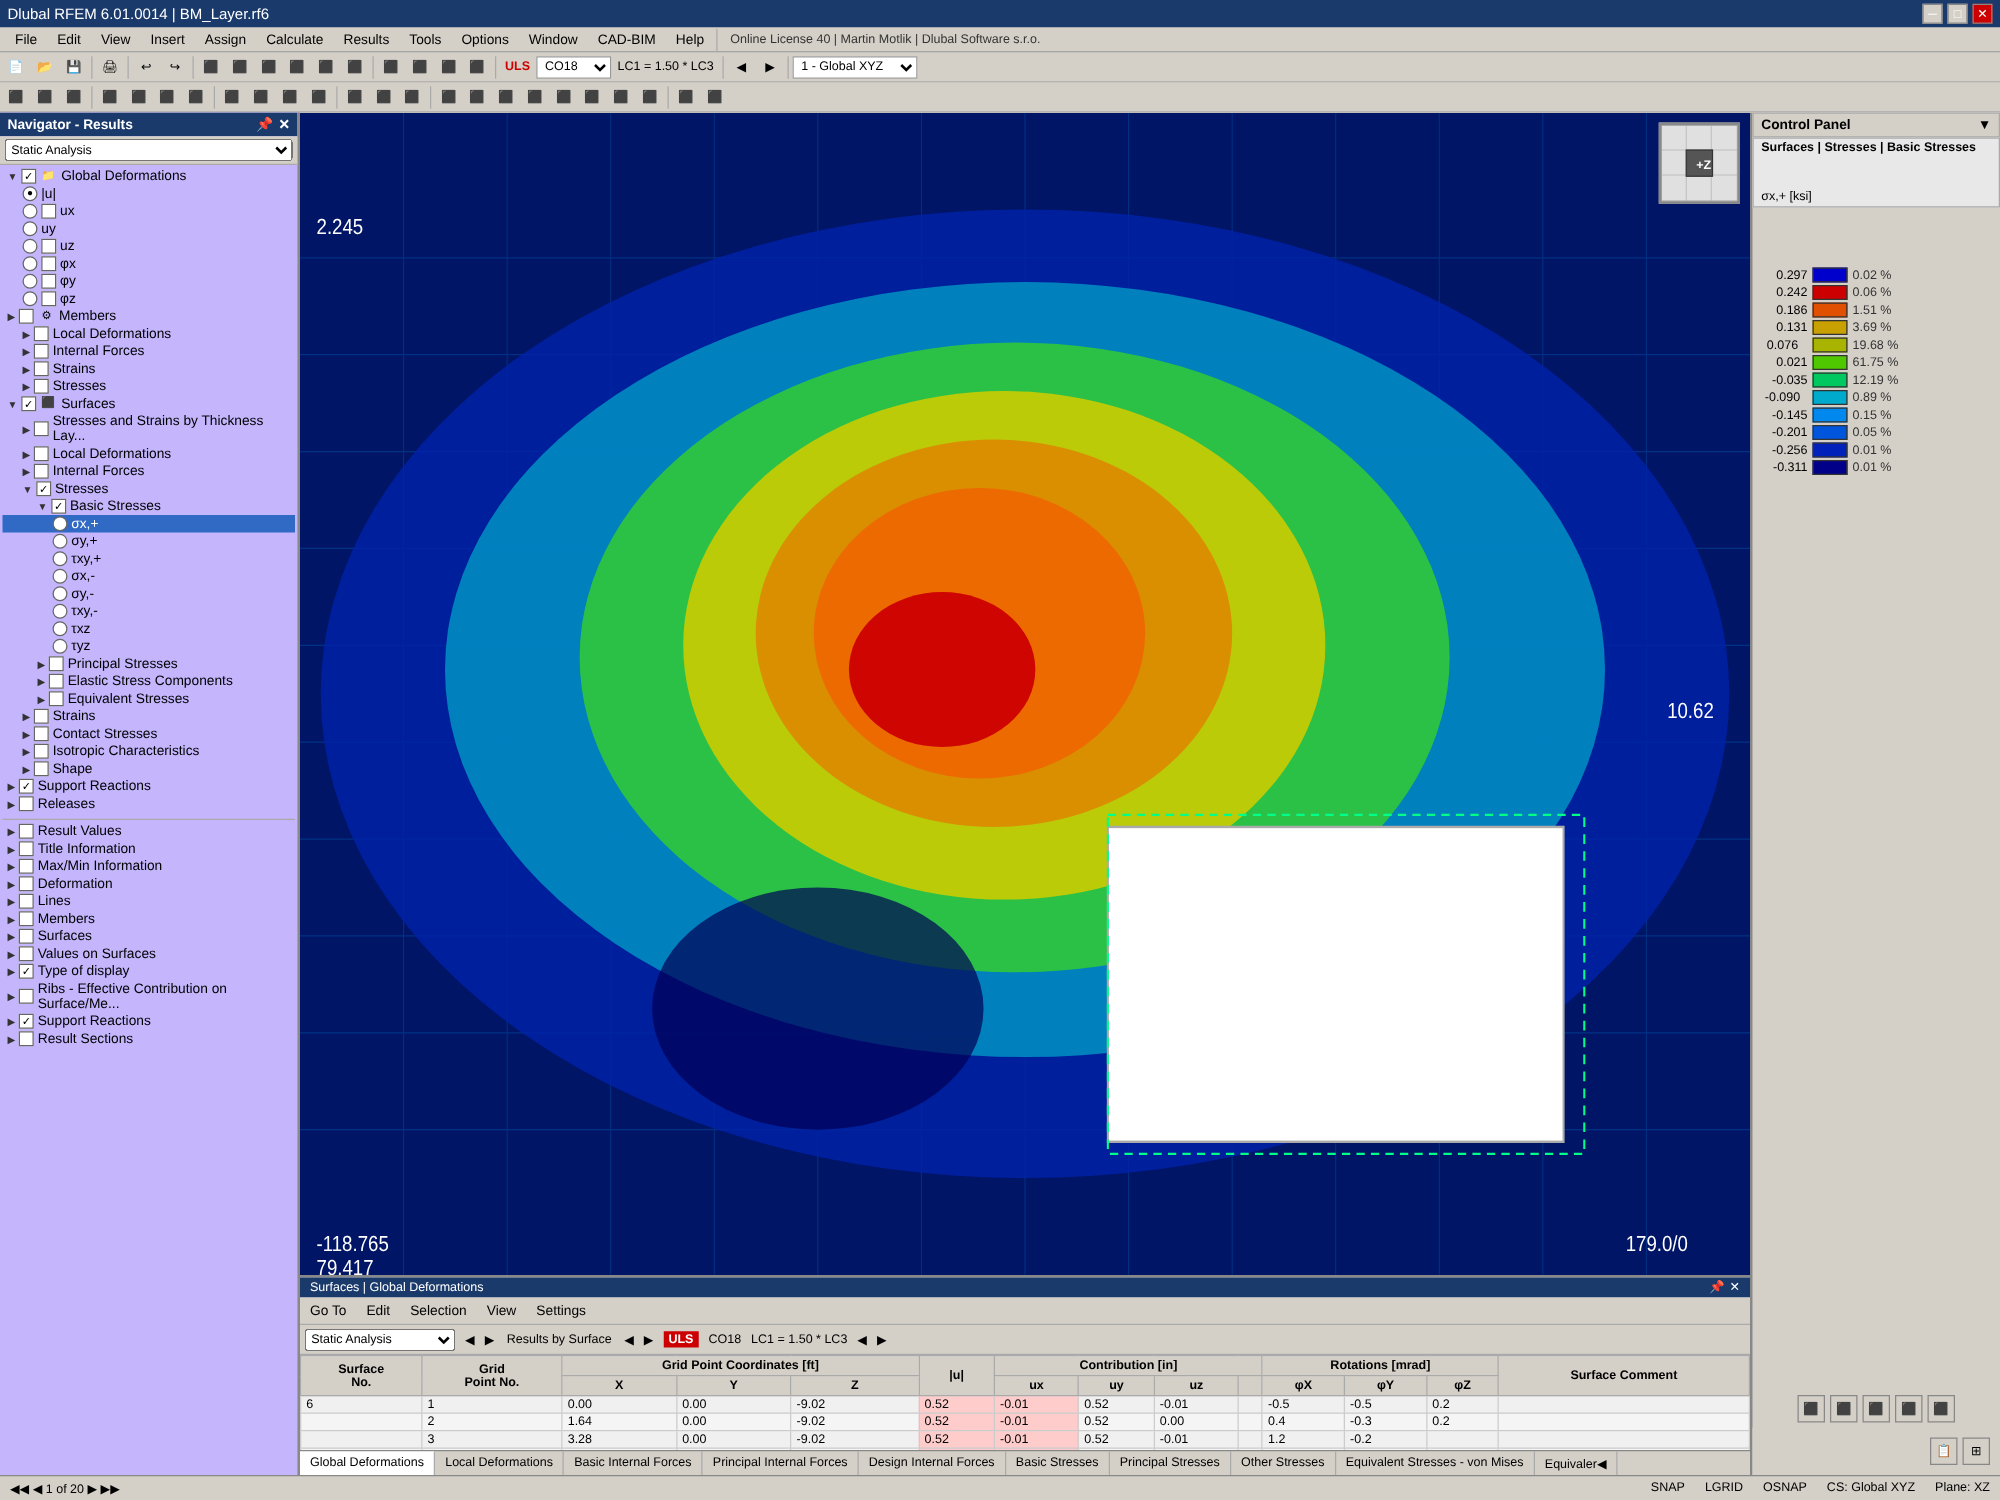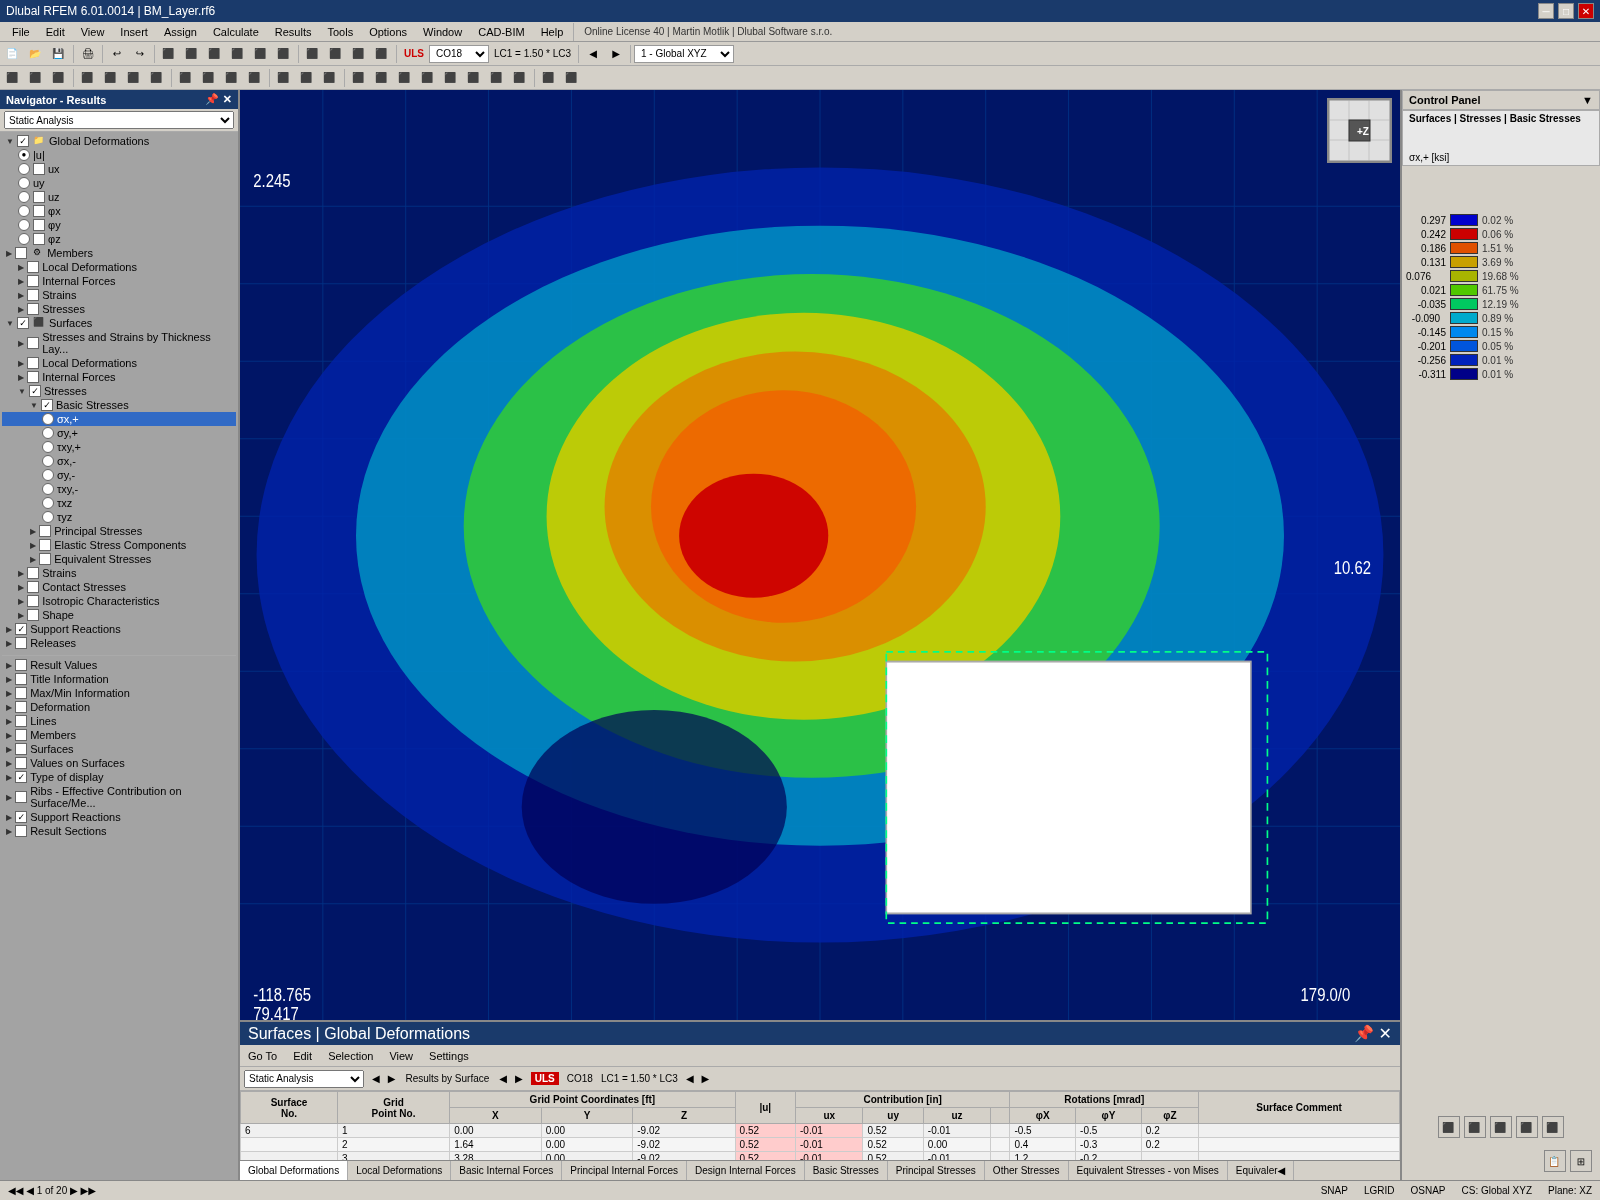--- a/index.html
+++ b/index.html
@@ -17,42 +17,42 @@
     
     #toolbar1, #toolbar2 { background: #d4d0c8; height: 24px; border-bottom: 1px solid #aaa; display: flex; align-items: center; padding: 0 2px; gap: 1px; }
     .tb-btn { width: 22px; height: 20px; background: #d4d0c8; border: 1px solid transparent; display: flex; align-items: center; justify-content: center; cursor: pointer; font-size: 10px; }
     .tb-sep { width: 1px; height: 18px; background: #aaa; margin: 0 2px; }
     .tb-combo { height: 18px; font-size: 10px; background: white; border: 1px solid #999; padding: 0 2px; }
 
     
     #main { display: flex; height: calc(1200px - 22px - 20px - 24px - 24px - 20px); }
 
     
-    #navigator { width: 240px; min-width: 240px; background: #a3a3a3; border-right: 2px solid #888; display: flex; flex-direction: column; overflow: hidden; }
+    #navigator { width: 240px; min-width: 240px; background: #c4b5fd; border-right: 2px solid #888; display: flex; flex-direction: column; overflow: hidden; }
     #nav-header { background: #1a3a6b; color: white; padding: 3px 6px; font-size: 11px; font-weight: bold; display: flex; justify-content: space-between; align-items: center; }
     #nav-header-controls { display: flex; gap: 4px; }
     #nav-content { overflow-y: auto; flex: 1; padding: 2px; font-size: 11px; }
     .nav-item { padding: 1px 4px; cursor: pointer; display: flex; align-items: center; gap: 3px; }
     .nav-indent1 { padding-left: 16px; }
     .nav-indent2 { padding-left: 28px; }
     .nav-indent3 { padding-left: 40px; }
     .nav-checkbox { width: 12px; height: 12px; border: 1px solid #666; background: white; display: inline-flex; align-items: center; justify-content: center; font-size: 8px; flex-shrink: 0; }
     .nav-checkbox.checked { background: white; }
     .nav-checkbox.checked::after { content: '✓'; font-size: 9px; }
     .nav-radio { width: 12px; height: 12px; border-radius: 50%; border: 1px solid #666; background: white; display: inline-flex; align-items: center; justify-content: center; flex-shrink: 0; }
     .nav-radio.checked::after { content: '●'; font-size: 8px; line-height: 1; }
     .nav-triangle { font-size: 8px; color: #333; }
 
     
     #center { flex: 1; display: flex; flex-direction: column; overflow: hidden; }
     #viewport { flex: 1; background: #003366; position: relative; overflow: hidden; }
 
     
     #bottom-panel { height: 160px; background: #f0f0f0; border-top: 2px solid #888; display: flex; flex-direction: column; }
-    #bottom-header { background: #1a3a6b; color: white; padding: 2px 8px; font-size: 16px; display: flex; justify-content: space-between; align-items: center; }
+    #bottom-header { background: #1a3a6b; color: white; padding: 2px 8px; font-size: 10px; display: flex; justify-content: space-between; align-items: center; }
     #bottom-toolbar { background: #d4d0c8; height: 22px; border-bottom: 1px solid #aaa; display: flex; align-items: center; padding: 0 4px; gap: 8px; font-size: 11px; }
     #bottom-table { overflow: auto; flex: 1; }
     table { border-collapse: collapse; font-size: 10px; width: 100%; }
     th { background: #d4d0c8; border: 1px solid #aaa; padding: 2px 4px; white-space: nowrap; font-weight: bold; margin-top: 28px; }
     td { border: 1px solid #ccc; padding: 1px 4px; white-space: nowrap; }
     tr:nth-child(even) td { background: #f5f5f5; }
 
     
     #right-panel { width: 200px; background: #d4d0c8; border-left: 2px solid #888; display: flex; flex-direction: column; }
     #control-panel-header { background: #d4d0c8; border: 1px solid #aaa; padding: 3px 6px; font-size: 11px; font-weight: bold; display: flex; justify-content: space-between; }
@@ -724,21 +724,21 @@
       <div class="legend-value" style="font-size:10px;width:40px;text-align:right;">0.186</div>
       <div class="legend-color" style="background:#e05000;width:28px;height:12px;border:1px solid #333;"></div>
       <div class="legend-pct" style="font-size:10px;">1.51 %</div>
     </div>
         <div class="legend-row">
       <div class="legend-value" style="font-size:10px;width:40px;">0.131</div>
       <div class="legend-color" style="background:#c8a000;width:28px;height:12px;border:1px solid #333;"></div>
       <div class="legend-pct" style="font-size:10px;">3.69 %</div>
     </div>
         <div class="legend-row">
-      <div class="legend-value" style="font-size:10px;width:40px;text-align:left;">0.076</div>
+      <div class="legend-value" style="font-size:10px;width:40px;text-align:center;">0.076</div>
       <div class="legend-color" style="background:#a8b400;width:28px;height:12px;border:1px solid #333;"></div>
       <div class="legend-pct" style="font-size:10px;">19.68 %</div>
     </div>
         <div class="legend-row">
       <div class="legend-value" style="font-size:10px;width:40px;text-align:right;">0.021</div>
       <div class="legend-color" style="background:#50c800;width:28px;height:12px;border:1px solid #333;"></div>
       <div class="legend-pct" style="font-size:10px;">61.75 %</div>
     </div>
         <div class="legend-row">
       <div class="legend-value" style="font-size:10px;width:40px;text-align:right;">-0.035</div>

